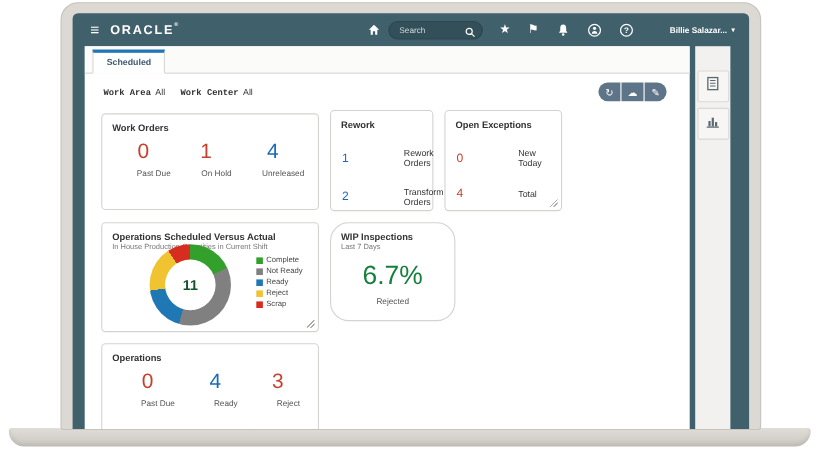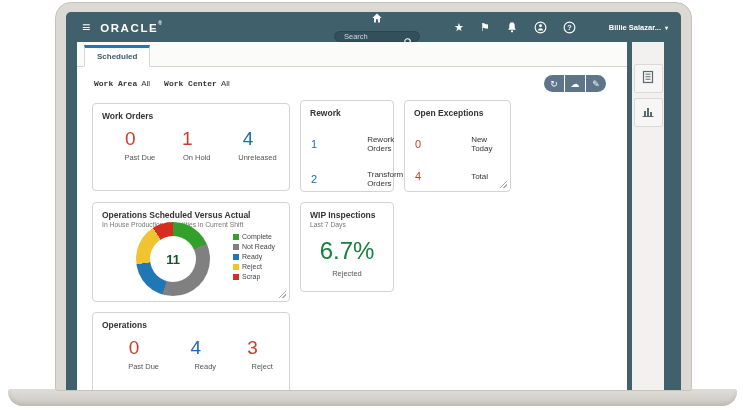--- a/index.html
+++ b/index.html
@@ -14,21 +14,21 @@
     background:#dcd8d3;border:1px solid #c6c2bc;border-radius:16px 16px 3px 3px;box-sizing:border-box;}
   .screen{position:absolute;left:10px;top:9px;right:10px;bottom:0;
     background:#40606c;border-radius:5px 5px 0 0;overflow:hidden;}
 
   
   .appbar{position:relative;height:30px;color:#fff;}
   .h-left{position:absolute;left:16px;top:0;height:30px;display:flex;align-items:center;gap:10px;}
   .hamburger{font-size:14px;line-height:1;cursor:pointer;}
   .logo{font-size:11.5px;font-weight:bold;letter-spacing:1.6px;}
   .logo sup{font-size:5px;letter-spacing:0;vertical-align:7px;}
-  .h-center{position:absolute;left:268px;top:0;height:30px;display:flex;align-items:center;gap:7px;flex-direction:column;}
+  .h-center{position:absolute;left:268px;top:0;height:30px;display:flex;align-items:center;gap:7px;}
   .search{position:relative;width:84px;height:15px;background:#334f59;border:1px solid #2c4650;
     border-radius:9px;display:flex;align-items:center;}
   .search input{background:transparent;border:none;outline:none;color:#e7edef;font-size:7.5px;
     width:58px;padding:0 0 0 9px;font-family:"Liberation Sans",sans-serif;}
   .search input::placeholder{color:#cfd9dc;}
   .search .mag{position:absolute;right:5px;top:2px;}
   .h-icons{position:absolute;left:388px;top:0;height:30px;display:flex;align-items:center;gap:16px;}
   .hicon{font-size:11px;line-height:1;cursor:pointer;display:inline-flex;align-items:center;}
   .h-user{position:absolute;right:13px;top:0;height:30px;display:flex;align-items:center;gap:4px;
     font-size:7.5px;font-weight:bold;cursor:pointer;}
@@ -49,21 +49,21 @@
   .abtn:last-child{border-radius:0 9px 9px 0;}
 
   
   .card{position:absolute;background:#fff;border:1px solid #d5d3d0;border-radius:4px;box-sizing:border-box;}
   .card-title{font-size:8.5px;font-weight:bold;color:#333;padding:7px 9px 0;}
   .card-sub{font-size:6.8px;color:#777;padding:1px 9px 0;}
   #card-work-orders{left:15px;top:61px;width:198px;height:88px;}
   #card-rework{left:223px;top:58px;width:94px;height:92px;}
   #card-open-exceptions{left:327px;top:58px;width:107px;height:92px;}
   #card-ops-sched{left:15px;top:160px;width:198px;height:100px;}
-  #card-wip{left:223px;top:160px;width:94px;height:90px;}
+  #card-wip{left:223px;top:160px;width:114px;height:90px;border-radius:17px;}
   #card-operations{left:15px;top:270px;width:198px;height:86px;}
 
   .stat-row{display:flex;justify-content:space-around;margin-top:7px;padding:0 8px;}
   .stat{text-align:center;}
   .stat-num{font-size:19px;cursor:pointer;}
   .stat-label{font-size:7.5px;color:#555;margin-top:3px;padding-left:19px;}
 
   .krow{display:flex;align-items:center;padding-left:10px;margin-top:17px;cursor:pointer;}
   .knum{font-size:11px;margin-right:5px;}
   .klabel{font-size:8px;color:#333;padding-left:45px;}

